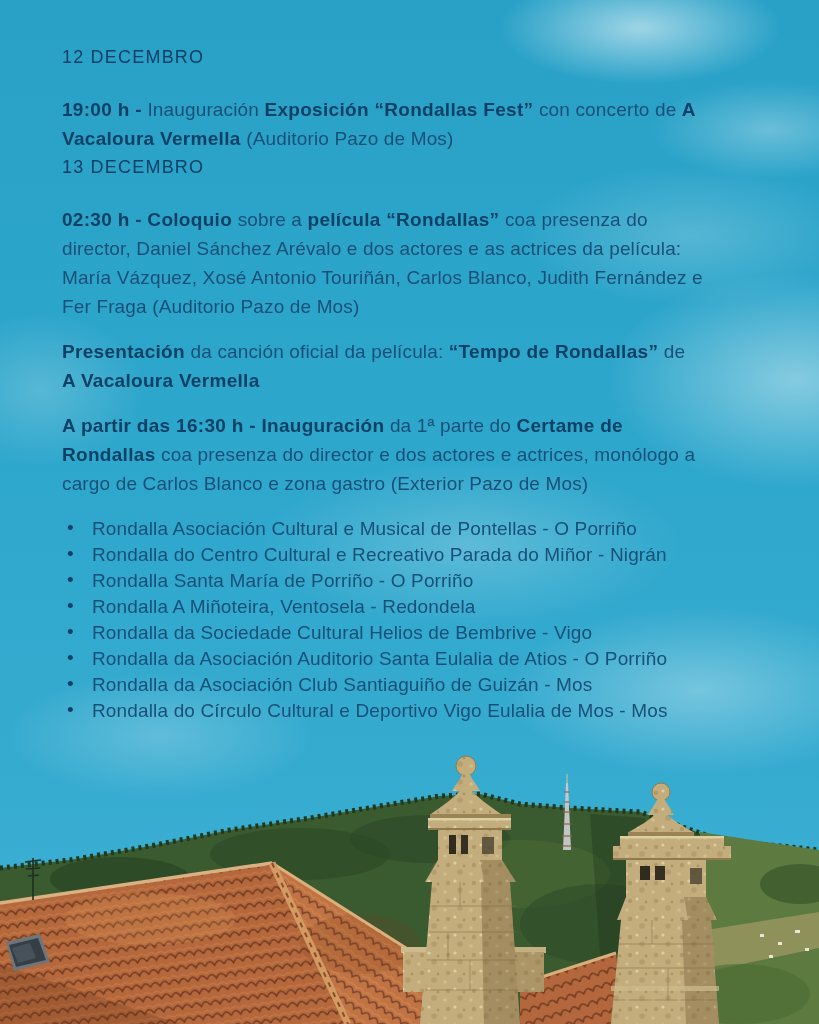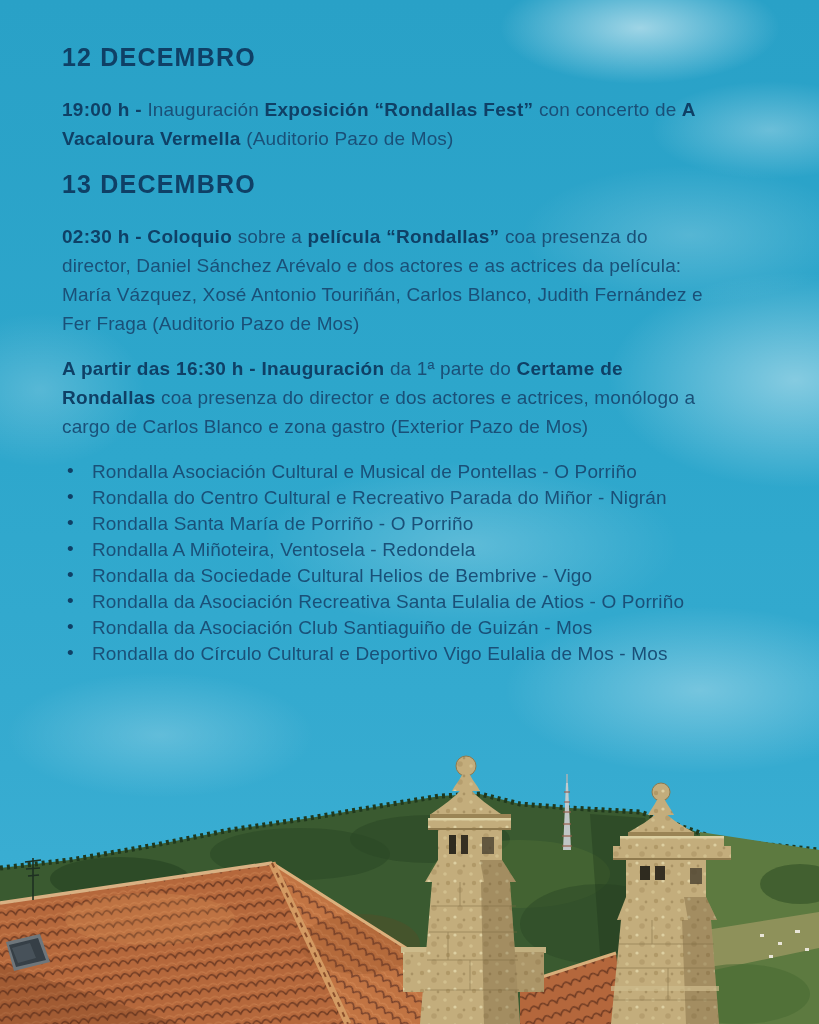--- a/index.html
+++ b/index.html
@@ -18,26 +18,26 @@
       radial-gradient(280px 120px at 700px 690px, rgba(255,255,255,.32), rgba(255,255,255,0) 70%),
       radial-gradient(220px 90px at 160px 735px, rgba(255,255,255,.22), rgba(255,255,255,0) 70%),
       radial-gradient(240px 100px at 690px 235px, rgba(255,255,255,.20), rgba(255,255,255,0) 70%),
       linear-gradient(180deg,#29a1c7 0%,#2ea7cc 45%,#36abd0 75%,#3fb1d6 100%);
   }
   .photo{position:absolute;left:0;bottom:0;width:819px;height:290px;display:block;}
   .schedule{
     position:absolute;left:62px;top:43px;right:38px;
     color:#1a5078;font-size:19px;letter-spacing:.15px;
   }
-  .heading{font-weight:bold;font-size:25px;letter-spacing:1.2px;line-height:29px;color:#0f4066;}
+  .heading{font-weight:normal;font-size:18px;letter-spacing:1.2px;line-height:29px;color:#0f4066;}
   .para{line-height:29px;}
   .line{white-space:nowrap;}
   .b{font-weight:bold;color:#0f4066;letter-spacing:.3px;}
   .schedule>.heading+.para{margin-top:23px;}
-  .schedule>.para+.heading{margin-top:17px;}
+  .schedule>.para+.heading{}
   .schedule>.para+.para{margin-top:16px;}
   .bullets{margin-top:18px;}
   .bullet-item{position:relative;padding-left:30px;line-height:26px;white-space:nowrap;}
   .bullet-dot{position:absolute;left:5px;top:-1px;font-size:19px;color:#0f4066;}
 </style>
 </head>
 <body>
 
 <div class="poster">
   <div class="sky"></div>
@@ -199,28 +199,32 @@
         <div class="line"><span class="b">Vacaloura Vermella </span><span>(Auditorio Pazo de Mos)</span></div>
       </div>
       <div class="heading">13 DECEMBRO</div>
       <div class="para">
         <div class="line"><span class="b">02:30 h - Coloquio </span><span>sobre a </span><span class="b">película “Rondallas” </span><span>coa presenza do</span></div>
         <div class="line"><span>director, Daniel Sánchez Arévalo e dos actores e as actrices da película:</span></div>
         <div class="line"><span>María Vázquez, Xosé Antonio Touriñán, Carlos Blanco, Judith Fernández e</span></div>
         <div class="line"><span>Fer Fraga (Auditorio Pazo de Mos)</span></div>
       </div>
       <div class="para">
+        <div class="line"><span class="b">Presentación </span><span>da canción oficial da película: </span><span class="b">“Tempo de Rondallas” </span><span>de</span></div>
+        <div class="line"><span class="b">A Vacaloura Vermella</span></div>
+      </div>
+      <div class="para">
         <div class="line"><span class="b">A partir das 16:30 h - Inauguración </span><span>da 1ª parte do </span><span class="b">Certame de</span></div>
         <div class="line"><span class="b">Rondallas </span><span>coa presenza do director e dos actores e actrices, monólogo a</span></div>
         <div class="line"><span>cargo de Carlos Blanco e zona gastro (Exterior Pazo de Mos)</span></div>
       </div>
       <div class="bullets">
         <div class="bullet-item"><span class="bullet-dot">•</span><span>Rondalla Asociación Cultural e Musical de Pontellas - O Porriño</span></div>
         <div class="bullet-item"><span class="bullet-dot">•</span><span>Rondalla do Centro Cultural e Recreativo Parada do Miñor - Nigrán</span></div>
         <div class="bullet-item"><span class="bullet-dot">•</span><span>Rondalla Santa María de Porriño - O Porriño</span></div>
         <div class="bullet-item"><span class="bullet-dot">•</span><span>Rondalla A Miñoteira, Ventosela - Redondela</span></div>
         <div class="bullet-item"><span class="bullet-dot">•</span><span>Rondalla da Sociedade Cultural Helios de Bembrive - Vigo</span></div>
-        <div class="bullet-item"><span class="bullet-dot">•</span><span>Rondalla da Asociación Recreativa Santa Eulalia de Atios - O Porriño</span></div>
+        <div class="bullet-item"><span class="bullet-dot">•</span><span>Rondalla da Asociación Auditorio Santa Eulalia de Atios - O Porriño</span></div>
         <div class="bullet-item"><span class="bullet-dot">•</span><span>Rondalla da Asociación Club Santiaguiño de Guizán - Mos</span></div>
         <div class="bullet-item"><span class="bullet-dot">•</span><span>Rondalla do Círculo Cultural e Deportivo Vigo Eulalia de Mos - Mos</span></div>
       </div>
     </div>
 </div>
 
 </body></html>

